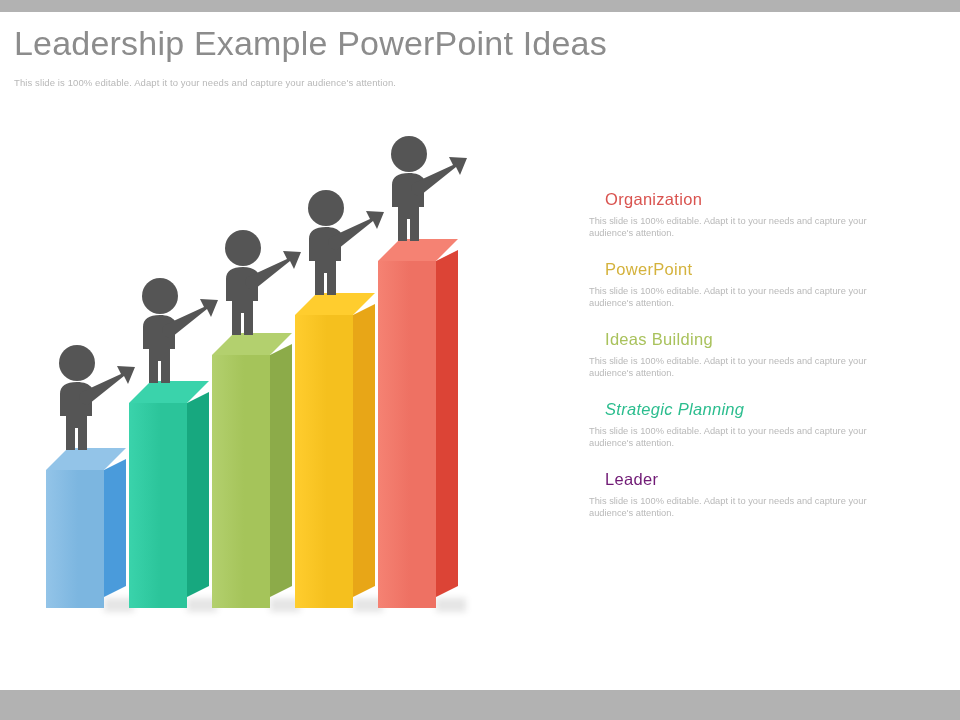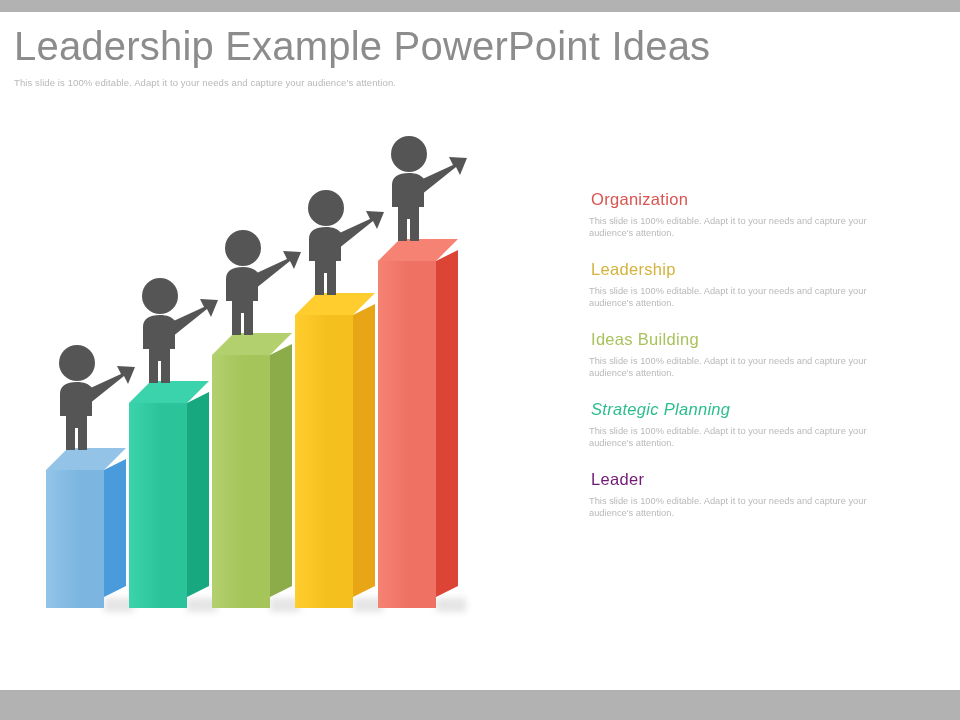--- a/index.html
+++ b/index.html
@@ -9,21 +9,21 @@
     overflow:hidden; position:relative;
   }
   #slide { position:absolute; inset:0; background:#ffffff; }
 
   .band { position:absolute; left:0; width:960px; background:#b2b2b2; }
   .band-top { top:0; height:12px; }
   .band-bottom { top:690px; height:30px; }
 
   .title {
     position:absolute; left:14px; top:24px;
-    font-size:40px; font-weight:400; color:#8c8c8c;
+    font-size:34px; font-weight:400; color:#8c8c8c;
     letter-spacing:0.2px; white-space:nowrap;
   }
   .subtitle {
     position:absolute; left:14px; top:77px;
     font-size:9.5px; color:#b8b8b8; letter-spacing:0.1px; white-space:nowrap;
   }
 
   
   #chart { position:absolute; left:0; top:130px; width:540px; height:510px; }
 
@@ -47,21 +47,21 @@
   }
 
   
   .person { position:absolute; }
   .person svg { display:block; overflow:visible; }
 
   
   #textcol { position:absolute; left:589px; top:190px; width:310px; }
   .block { margin-bottom:20.5px; }
   .block h3 {
-    margin:0 0 6px 2px; font-size:16.5px; font-weight:400;
+    margin:0 0 6px 16px; font-size:16.5px; font-weight:400;
     letter-spacing:0.3px;
   }
   .block p {
     margin:0; font-size:9.3px; line-height:12.2px;
     color:#b9b9b9; width:292px;
   }
 </style>
 </head>
 <body>
 
@@ -160,21 +160,21 @@
         </div>
       </div>
     </div>
 
   <div id="textcol">
     <div class="block">
       <h3 style="color: rgb(217, 83, 79);">Organization</h3>
       <p>This slide is 100% editable. Adapt it to your needs and capture your audience's attention.</p>
     </div>
     <div class="block">
-      <h3 style="color: rgb(212, 178, 60);">Leadership</h3>
+      <h3 style="color: rgb(212, 178, 60);">PowerPoint</h3>
       <p>This slide is 100% editable. Adapt it to your needs and capture your audience's attention.</p>
     </div>
     <div class="block">
       <h3 style="color: rgb(169, 194, 92);">Ideas Building</h3>
       <p>This slide is 100% editable. Adapt it to your needs and capture your audience's attention.</p>
     </div>
     <div class="block">
       <h3 style="color: rgb(43, 189, 142); font-style: italic;">Strategic Planning</h3>
       <p>This slide is 100% editable. Adapt it to your needs and capture your audience's attention.</p>
     </div>

